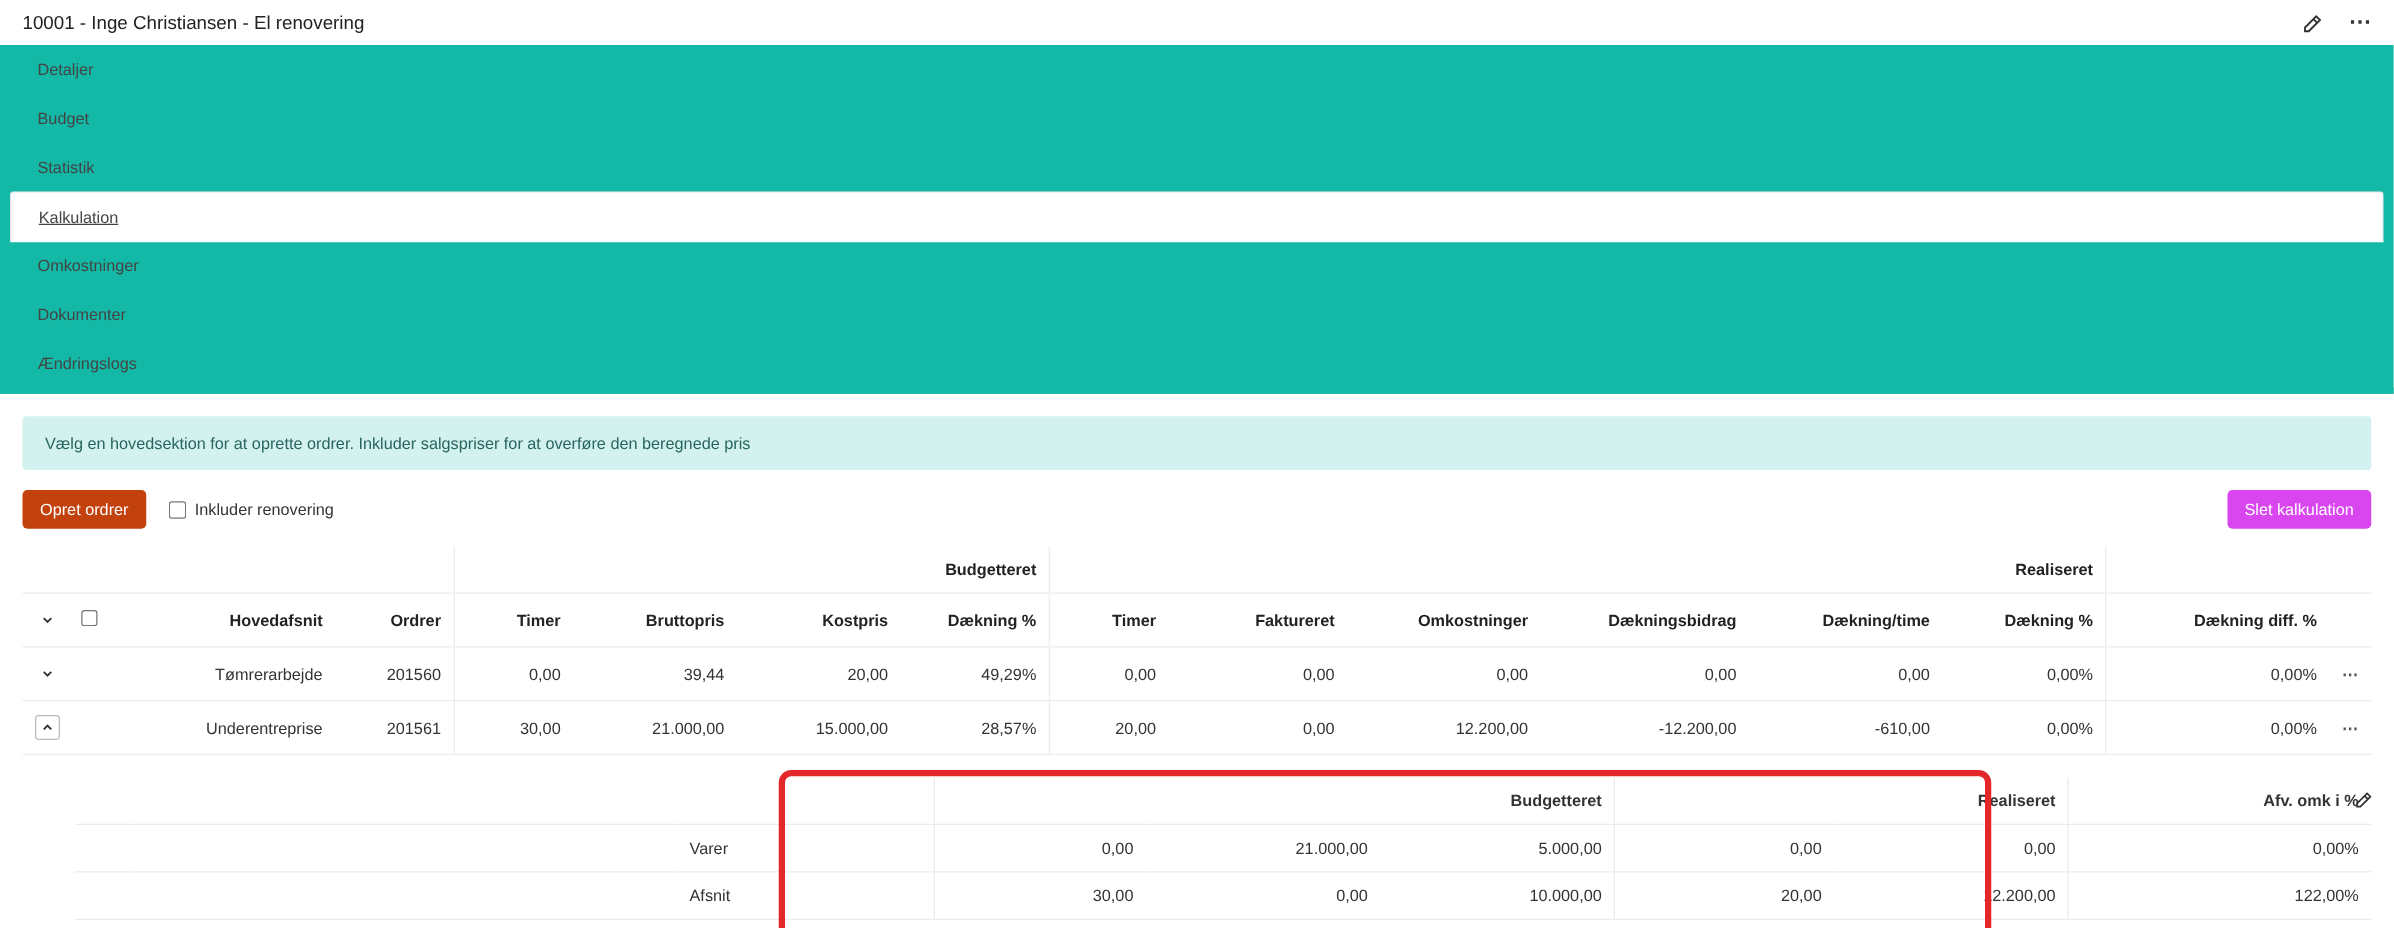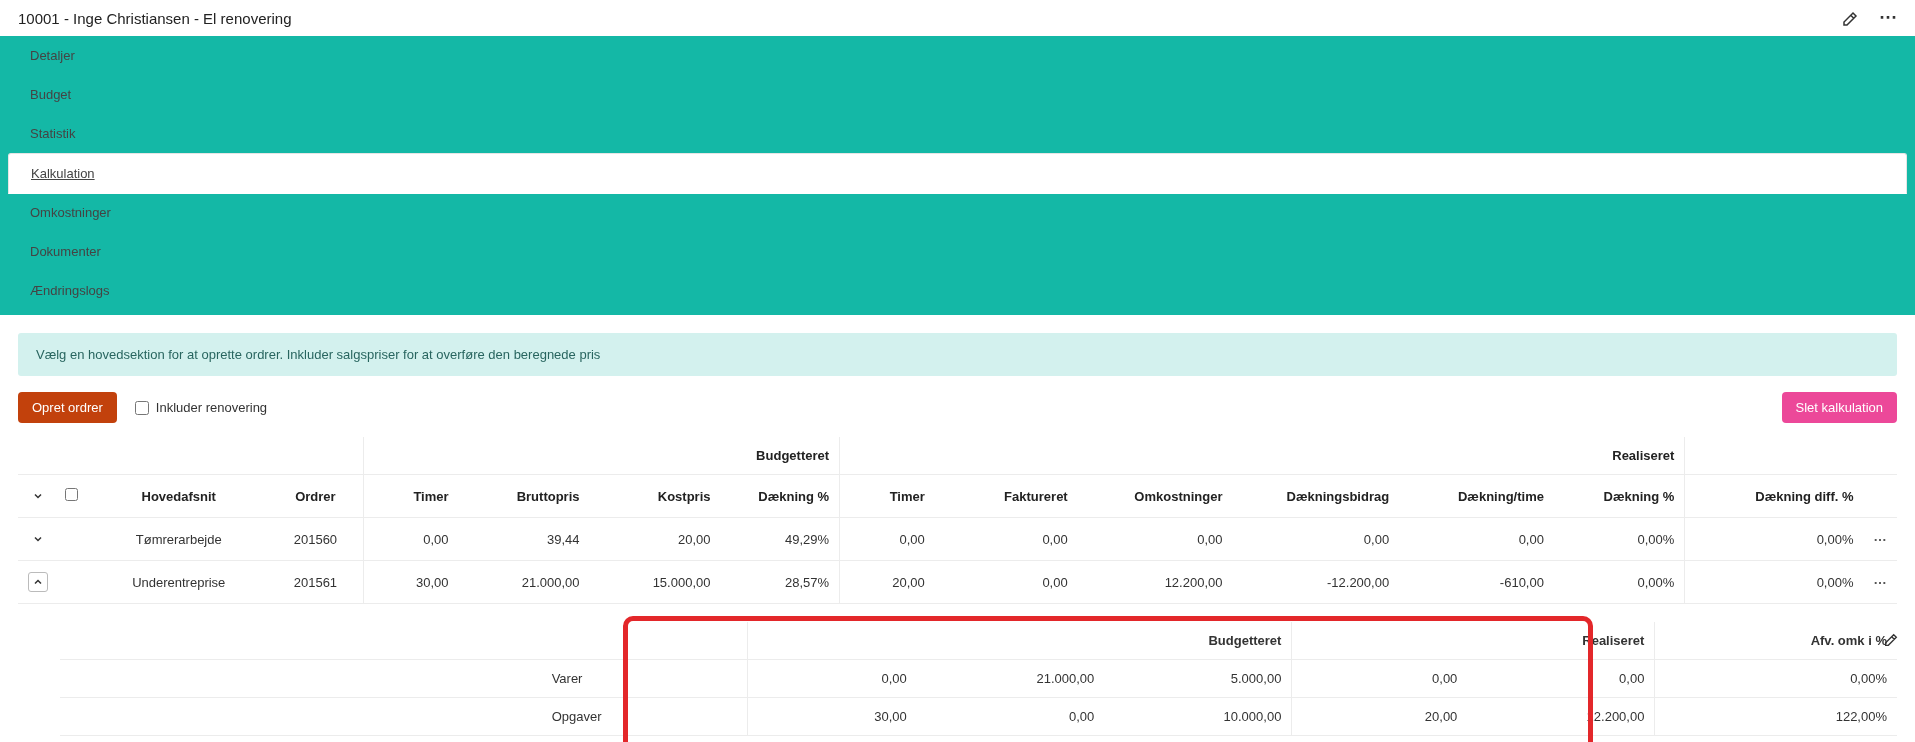--- a/index.html
+++ b/index.html
@@ -8,29 +8,29 @@
 .page-title { font-size: 15px; font-weight: 400; color: #222; flex: 1; }
 .hdr-icon { width: 18px; height: 18px; margin-left: 20px; cursor: pointer; color: #333; }
 .tabs { display: flex; border-bottom: 5px solid #14b8a6; padding: 0 8px; background: #14b8a6; flex-direction: column; }
 .tab { padding: 12px 22px; font-size: 13px; color: #444; cursor: pointer; background: transparent; }
 .tab.active { background: #fff; border: 1px solid #e5e5e5; border-bottom: 1px solid #fff; margin-bottom: -1px; border-radius: 3px 3px 0 0; text-decoration: underline; }
 .content { padding: 18px; }
 .notice { background: #d3f1ee; color: #28655f; padding: 14px 18px; border-radius: 3px; margin-bottom: 16px; font-size: 13px; }
 .toolbar-row { display: flex; align-items: center; margin-bottom: 14px; }
 .btn { border: none; border-radius: 4px; padding: 8px 14px; font-size: 13px; cursor: pointer; font-weight: 500; }
 .btn-primary { background: #c2410c; color: #fff; }
-.btn-danger { background: #ec4899; color: #fff; margin-left: auto; }
+.btn-danger { background: #d946ef; color: #fff; margin-left: auto; }
 .chk-wrap { display: inline-flex; align-items: center; margin-left: 18px; }
 .chk-wrap input { margin-right: 7px; width: 14px; height: 14px; }
 
 
 .grid { width: 100%; border-collapse: collapse; table-layout: fixed; }
 .grid th, .grid td { border-bottom: 1px solid #ececec; padding: 11px 10px; text-align: right; font-size: 13px; }
 .grid th { font-weight: 600; color: #222; }
-.grid .left { text-align: center; }
+.grid .left { text-align: right; }
 .grid .center { text-align: center; }
 .grp-cell { border-bottom: 1px solid #ececec; border-left: 1px solid #ececec; font-weight: 600; text-align: center; padding: 12px 0; }
 .grp-first { border-left: none; }
 .col-spacer { border-left: 1px solid #ececec; }
 .chevron-btn { width: 20px; height: 20px; border: 1px solid transparent; border-radius: 3px; display: inline-flex; align-items: center; justify-content: center; cursor: pointer; }
 .chevron-btn.bordered { border-color: #bbb; }
 .row-menu { width: 18px; text-align: center; cursor: pointer; font-weight: bold; letter-spacing: 1px; color: #555; }
 .bold { font-weight: 600; }
 
 
@@ -221,21 +221,21 @@
           <td>5.000,00</td>
           <td class="col-spacer">0,00</td>
           <td>0,00</td>
           <td class="col-spacer"></td>
           <td>0,00%</td>
         </tr>
         <tr>
           <td></td>
           <td class="left"></td>
           <td class="left"></td>
-          <td class="left">Opgaver</td>
+          <td class="left">Afsnit</td>
           <td class="col-spacer">30,00</td>
           <td>0,00</td>
           <td>10.000,00</td>
           <td class="col-spacer">20,00</td>
           <td>12.200,00</td>
           <td class="col-spacer"></td>
           <td>122,00%</td>
         </tr>
         <tr>
           <td></td>

